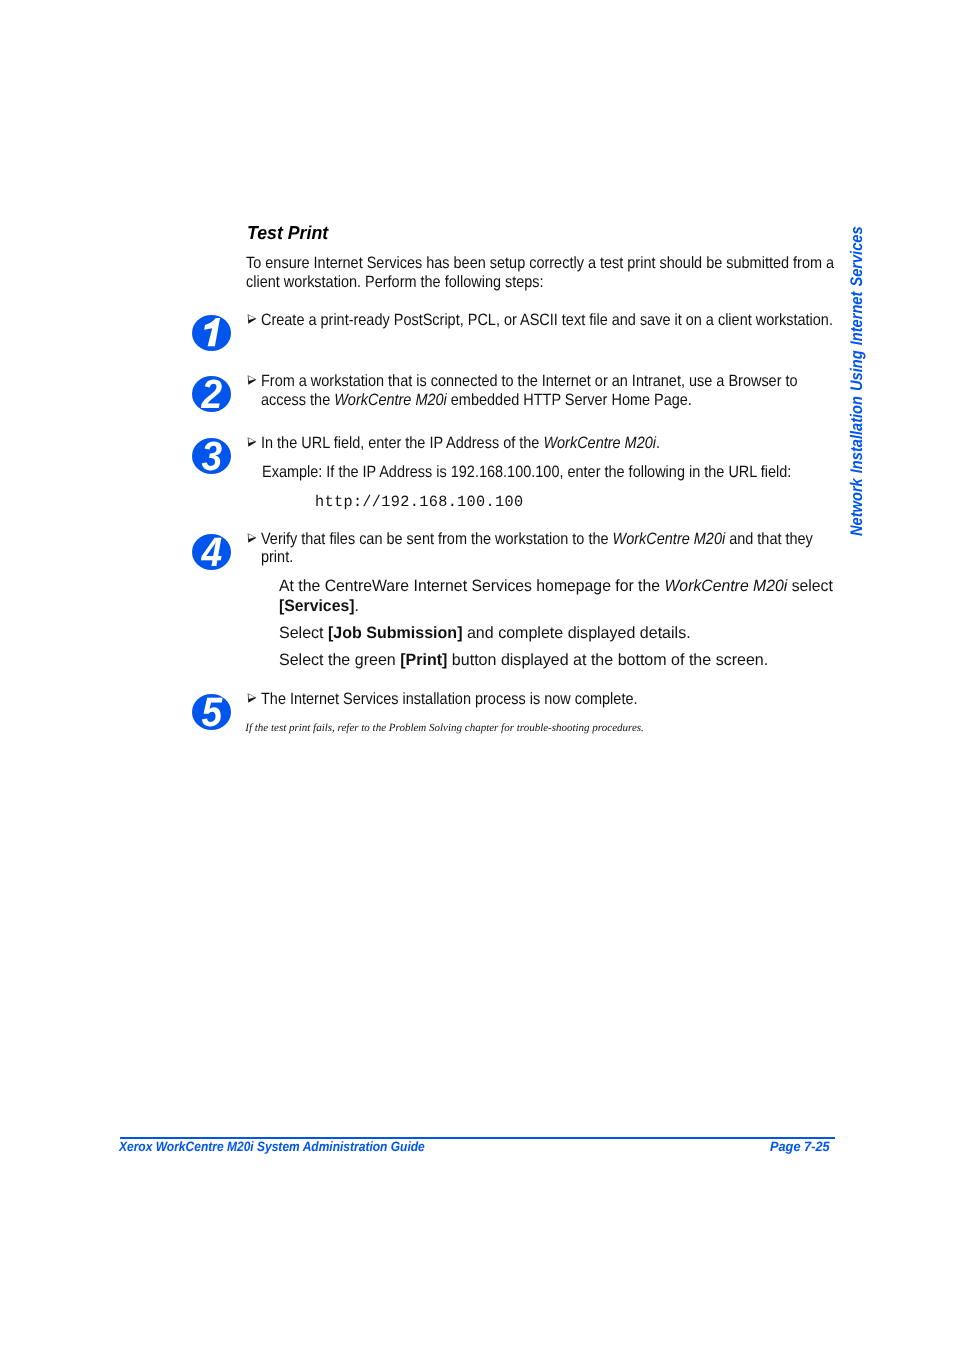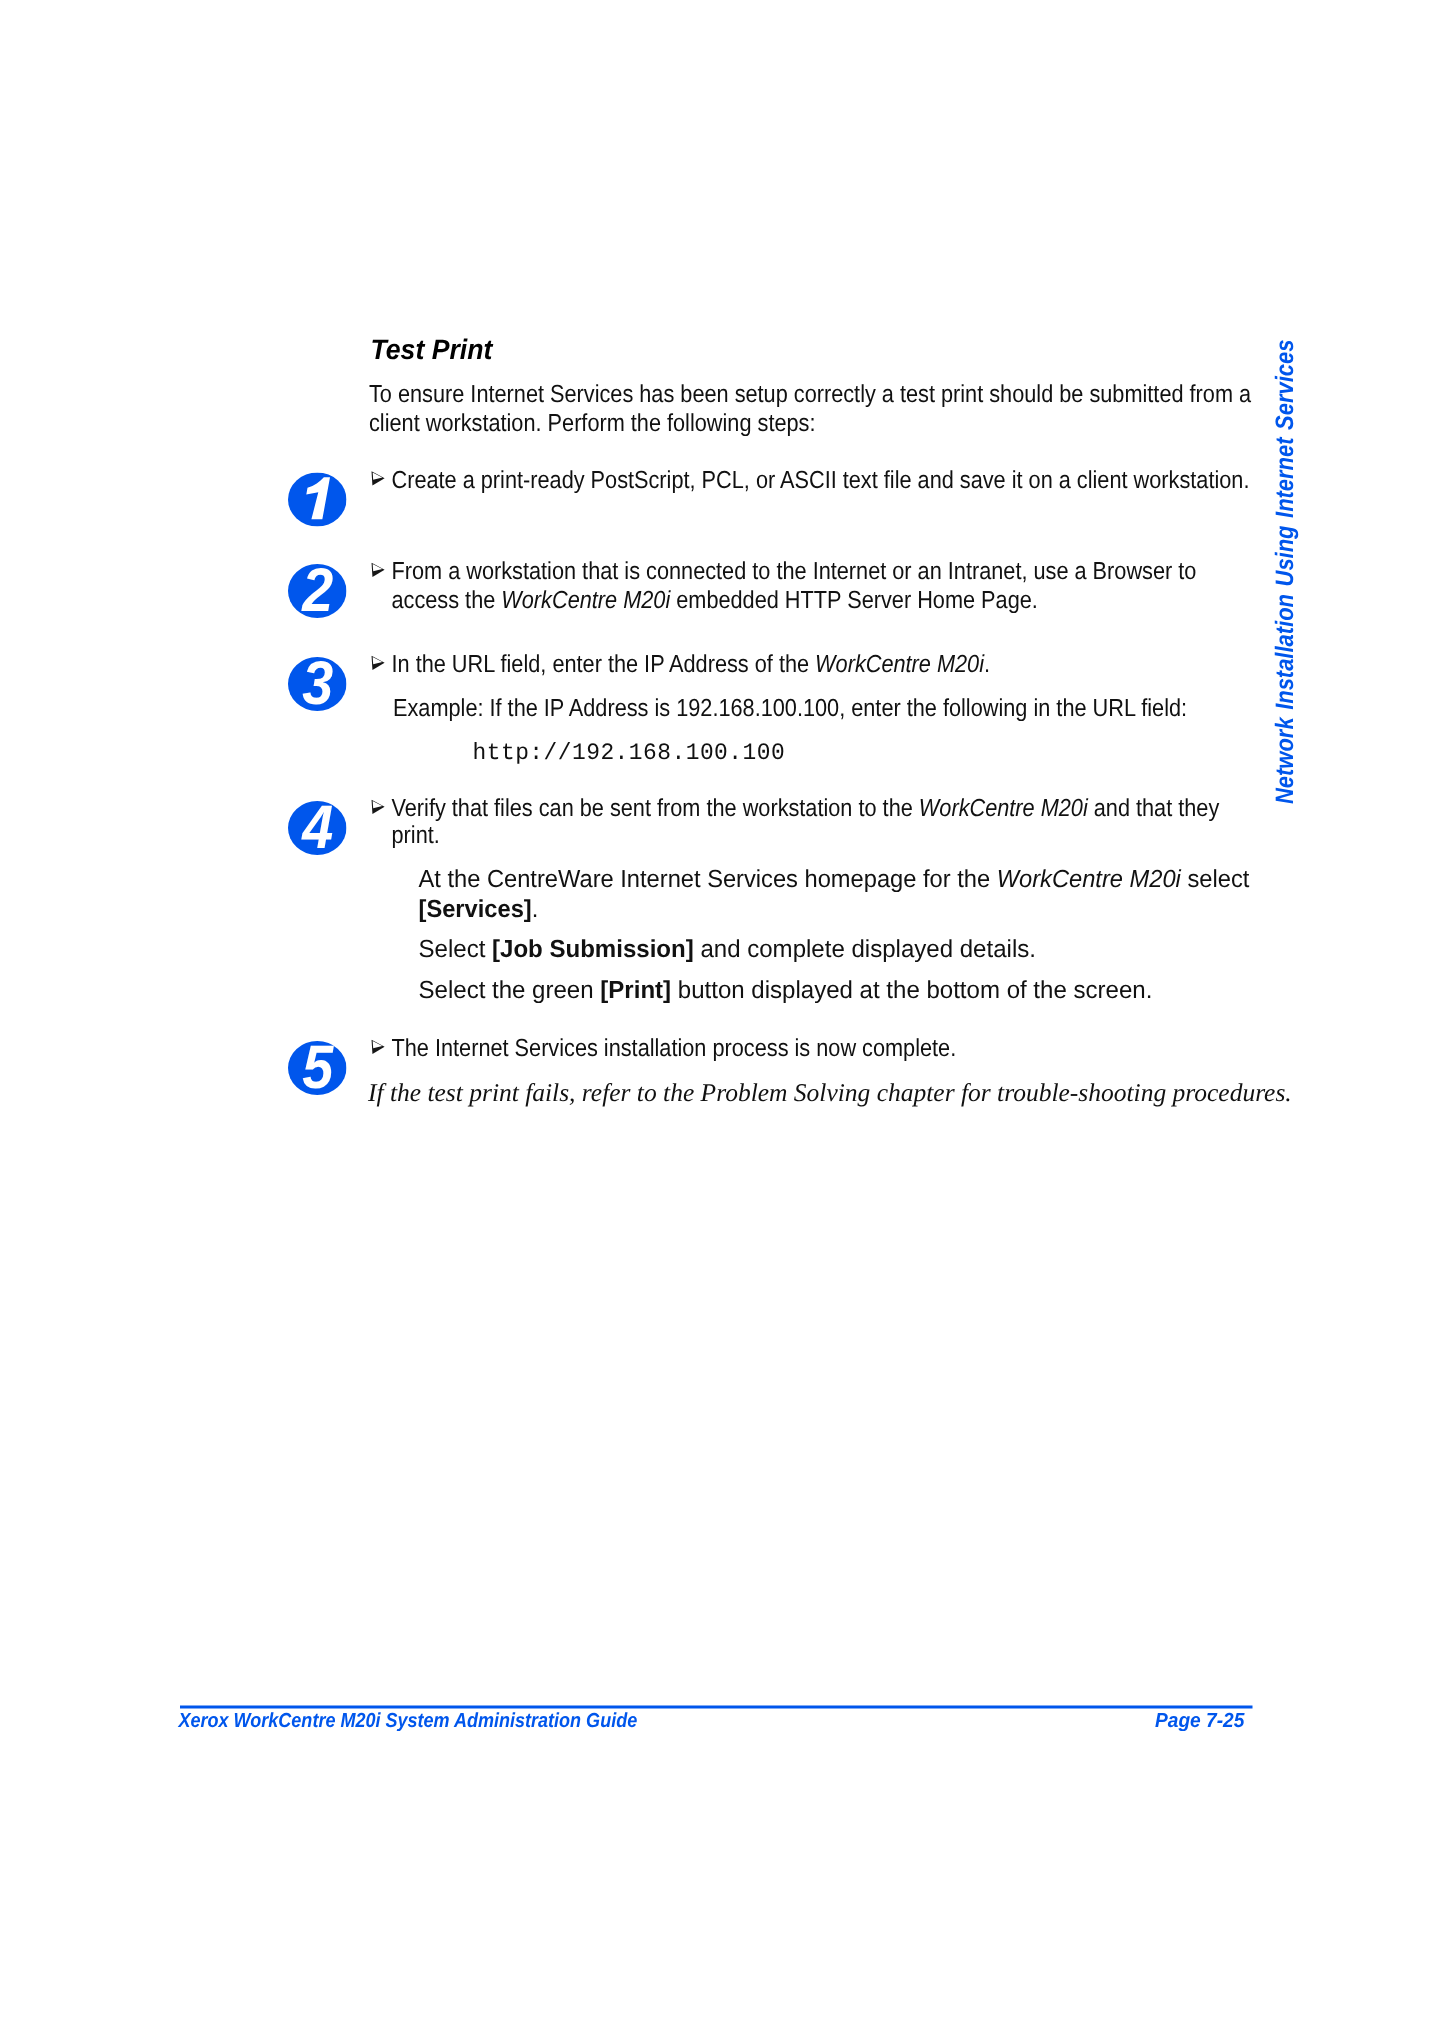--- a/index.html
+++ b/index.html
@@ -13,21 +13,21 @@
       transform:scaleX(0.883);transform-origin:0 0;}
   
   .nx{position:absolute;font-size:16.4px;line-height:20.1px;color:#111111;transform:scaleX(0.978);transform-origin:0 0;}
 
   .heading{position:absolute;font-size:18.8px;line-height:19px;font-weight:bold;font-style:italic;
            transform:scaleX(0.945);transform-origin:0 0;color:#000;}
 
   .mono{font-family:"Liberation Mono",monospace;font-size:15.6px;letter-spacing:0.33px;color:#111111;}
   i.it{font-style:italic;}
   b.bd{font-weight:bold;}
-  .serif-it{position:absolute;font-family:"Liberation Serif",serif;font-style:italic;font-size:17px;
+  .serif-it{position:absolute;font-family:"Liberation Serif",serif;font-style:italic;font-size:11px;
             line-height:19px;color:#111111;}
 
   .bullet-mark{position:absolute;display:block;}
   .circle{position:absolute;display:block;filter:opacity(1);}
 
   .footer-rule{position:absolute;left:120px;top:1136.7px;width:715px;height:2px;background:#0056ec;}
   .footer-left{position:absolute;left:118.7px;top:1139.3px;font-size:13.5px;line-height:16px;
                font-style:italic;font-weight:bold;color:#0056ec;transform:scaleX(0.89);transform-origin:0 0;}
   .footer-right{position:absolute;left:769.9px;top:1139.3px;font-size:13.5px;line-height:16px;
                 font-style:italic;font-weight:bold;color:#0056ec;transform:scaleX(0.945);transform-origin:0 0;}

